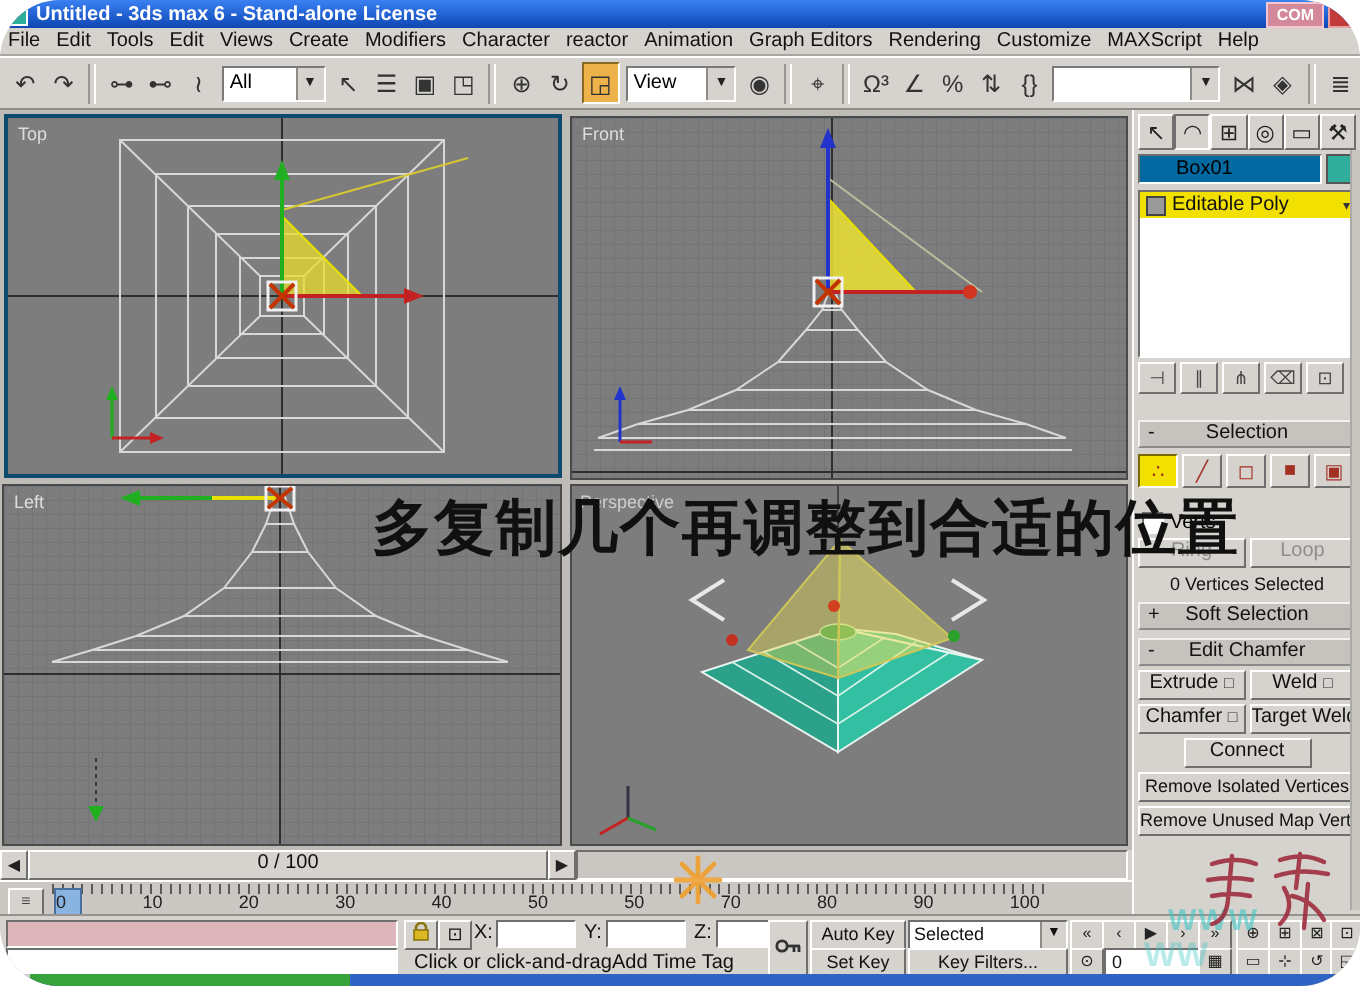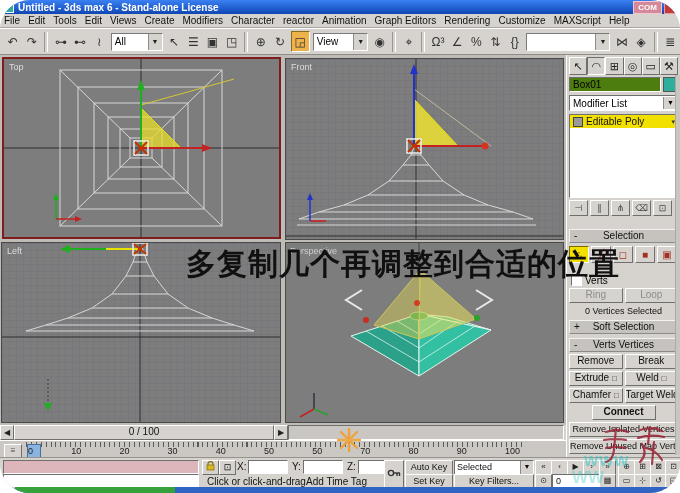--- a/index.html
+++ b/index.html
@@ -17,51 +17,51 @@
   .tsep{width:2px;height:20px;margin:0 3px;border-left:1px solid #9a9792;border-right:1px solid #fff;}
   .tdrop{height:16px;background:#fff;border:1px solid;border-color:#7a7a7a #fff #fff #7a7a7a;display:flex;align-items:center;font-size:10px;margin:0 2px;}
   .tdrop .val{flex:1;padding-left:3px;overflow:hidden;white-space:nowrap;}
   .tdrop .darr{width:13px;height:100%;background:#d6d3ce;border-left:1px solid #8f8c88;font-size:7px;display:flex;align-items:center;justify-content:center;color:#222;}
   .raised{background:#d6d3ce;border:1px solid;border-color:#fff #6f6f6f #6f6f6f #fff;}
   .sunken{border:1px solid;border-color:#6f6f6f #fff #fff #6f6f6f;}
   
   .vparea{position:absolute;left:0;top:55px;width:566px;height:370px;background:#bfbcb7;}
   .vp{position:absolute;overflow:hidden;background:#7d7d7d;}
   .vp svg{position:absolute;left:0;top:0;}
-  #vp-top{left:2px;top:2px;width:275px;height:178px;border:2px solid #7f1d1d;}
+  #vp-top{left:2px;top:2px;width:275px;height:178px;border:2px solid #0c4a6e;}
   #vp-front{left:285px;top:3px;width:277px;height:180px;border:1px solid #4a4a4a;}
   #vp-left{left:1px;top:187px;width:278px;height:179px;border:1px solid #4a4a4a;}
   #vp-persp{left:285px;top:187px;width:277px;height:179px;border:1px solid #4a4a4a;}
   
   .cpanel{position:absolute;left:566px;top:55px;width:114px;height:407px;background:#d6d3ce;border-left:1px solid #fff;box-sizing:border-box;padding:2px;font-size:10px;}
   .cp-tabs{display:flex;height:17px;}
   .cp-tab{flex:1;height:16px;display:flex;align-items:center;justify-content:center;font-size:11px;color:#222;}
   .cp-name-row{display:flex;margin-top:3px;height:15px;align-items:center;}
-  .cp-name{flex:1;height:13px;background:#4d7c0f;font-size:10px;padding-left:3px;line-height:13px;}
+  .cp-name{flex:1;height:13px;background:#0369a1;font-size:10px;padding-left:18px;line-height:13px;}
   .cp-swatch{width:13px;height:13px;margin-left:2px;border:1px solid #555;}
   .cp-drop{display:flex;margin-top:3px;height:14px;background:#fff;align-items:center;}
   .cp-stack{margin-top:3px;height:82px;background:#fff;overflow:hidden;}
   .stack-row{height:13px;background:#f2e000;display:flex;align-items:center;font-size:10px;color:#111;}
   .stack-ico{width:8px;height:8px;background:#9a9a9a;border:1px solid #444;margin:0 3px;}
   .cp-stacktools{display:flex;margin-top:2px;height:15px;gap:2px;}
   .st-btn{width:17px;height:14px;font-size:9px;display:flex;align-items:center;justify-content:center;color:#444;}
   .roll-head{position:relative;margin-top:4px;height:12px;background:#c6c3be;border:1px solid;border-color:#f2f2f2 #8a8a8a #8a8a8a #f2f2f2;font-size:10px;text-align:center;line-height:12px;color:#111;}
   .roll-head .col{position:absolute;left:4px;top:0;}
   .subobj-row{display:flex;margin-top:3px;gap:2px;}
   .so-btn{width:18px;height:15px;display:flex;align-items:center;justify-content:center;font-size:10px;color:#a33025;}
   .so-btn.active{background:#f2e000;border-color:#7a6a00 #fff #fff #7a6a00;}
   .chk-row{display:flex;align-items:center;margin-top:12px;height:11px;}
   .chk{width:9px;height:9px;background:#fff;margin:0 3px 0 2px;}
   .btn2{display:flex;gap:2px;margin-top:2px;}
   .pbtn{flex:1;height:13px;font-size:10px;line-height:12px;text-align:center;overflow:hidden;white-space:nowrap;color:#111;}
   .pbtn.dis{color:#8e8e8e;}
   .pbtn .sq{font-size:8px;color:#333;}
   .cp-status{margin-top:3px;font-size:9px;text-align:center;color:#111;}
   .connect-row{display:flex;justify-content:center;margin-top:2px;}
-  .connect-row .pbtn{flex:0 0 62px;font-weight:bold;}
+  .connect-row .pbtn{flex:0 0 62px;}
   .cp-scroll{position:absolute;right:0;top:20px;width:4px;height:380px;background:#c9c6c1;border-left:1px solid #aaa;}
   
   .timeslider{position:absolute;left:0;top:425px;width:566px;height:15px;background:#d6d3ce;display:flex;align-items:center;}
   .ts-arrow{width:12px;height:13px;font-size:8px;display:flex;align-items:center;justify-content:center;color:#222;}
   .ts-btn{width:258px;height:13px;font-size:10px;text-align:center;line-height:12px;color:#111;}
   .ts-track{flex:1;height:13px;background:#cac7c2;margin-right:2px;}
   .trackbar{position:absolute;left:0;top:440px;width:566px;height:17px;background:#cbc8c3;border-top:1px solid #fff;}
   .tb-ticks{position:absolute;left:26px;top:1px;width:500px;height:5px;background:repeating-linear-gradient(90deg,#5a5a5a 0 1px,transparent 1px 4.9px);}
   .tb-frame0{position:absolute;left:27px;top:3px;width:12px;height:12px;background:#8ab4e0;border:1px solid #4a6f9e;}
   .tb-nums{position:absolute;left:28px;top:5px;width:492px;display:flex;justify-content:space-between;font-size:9px;color:#222;}
@@ -301,24 +301,20 @@
       <div class="cp-tab sunken">◠</div>
       <div class="cp-tab raised">⊞</div>
       <div class="cp-tab raised">◎</div>
       <div class="cp-tab raised">▭</div>
       <div class="cp-tab raised">⚒</div>
     </div>
     <div class="cp-name-row">
       <div class="cp-name sunken">Box01</div>
       <div class="cp-swatch" id="obj-swatch" style="background: rgb(47, 174, 155);"></div>
     </div>
-    <div class="cp-drop sunken">
-      <span class="val" style="flex:1;padding-left:3px">Modifier List</span>
-      <span class="darr" style="width:13px;background:#d6d3ce;border-left:1px solid #8f8c88;font-size:7px;text-align:center;line-height:12px">▼</span>
-    </div>
     <div class="cp-stack sunken">
       <div class="stack-row">
         <span class="stack-ico"></span>
         <span>Editable Poly</span>
         <span style="margin-left:auto;margin-right:2px;font-size:7px;color:#333">▾</span>
       </div>
     </div>
     <div class="cp-stacktools">
       <div class="st-btn raised">⊣</div>
       <div class="st-btn raised">∥</div>
@@ -348,25 +344,21 @@
     </div>
     <div class="cp-status">0 Vertices Selected</div>
 
     <div class="roll-head">
       <span class="col">+</span>
       <span>Soft Selection</span>
     </div>
 
     <div class="roll-head">
       <span class="col">-</span>
-      <span>Verts Vertices</span>
-    </div>
-    <div class="btn2">
-      <div class="pbtn raised">Remove</div>
-      <div class="pbtn raised">Break</div>
+      <span>Edit Chamfer</span>
     </div>
     <div class="btn2">
       <div class="pbtn raised"><span>Extrude</span> <span class="sq">□</span></div>
       <div class="pbtn raised"><span>Weld</span> <span class="sq">□</span></div>
     </div>
     <div class="btn2">
       <div class="pbtn raised"><span>Chamfer</span> <span class="sq">□</span></div>
       <div class="pbtn raised">Target Weld</div>
     </div>
     <div class="connect-row">

